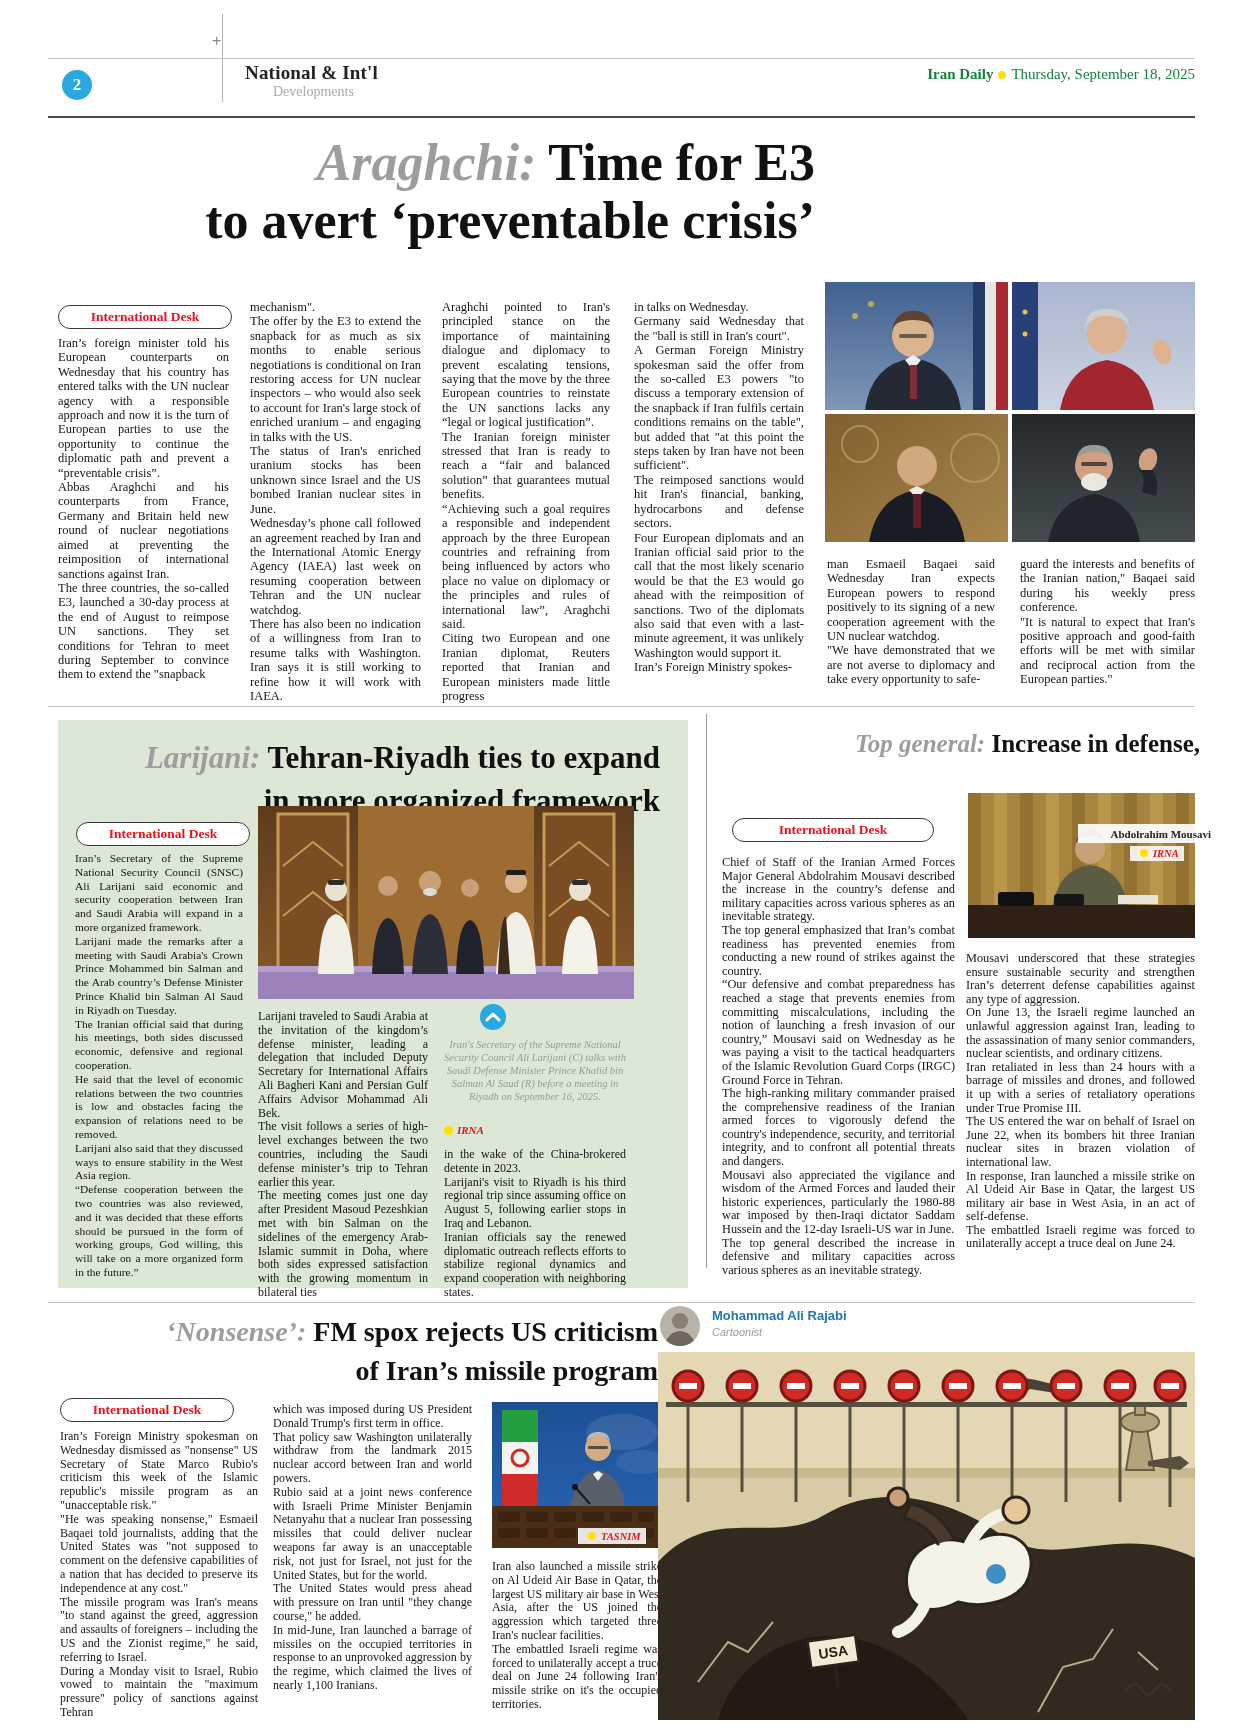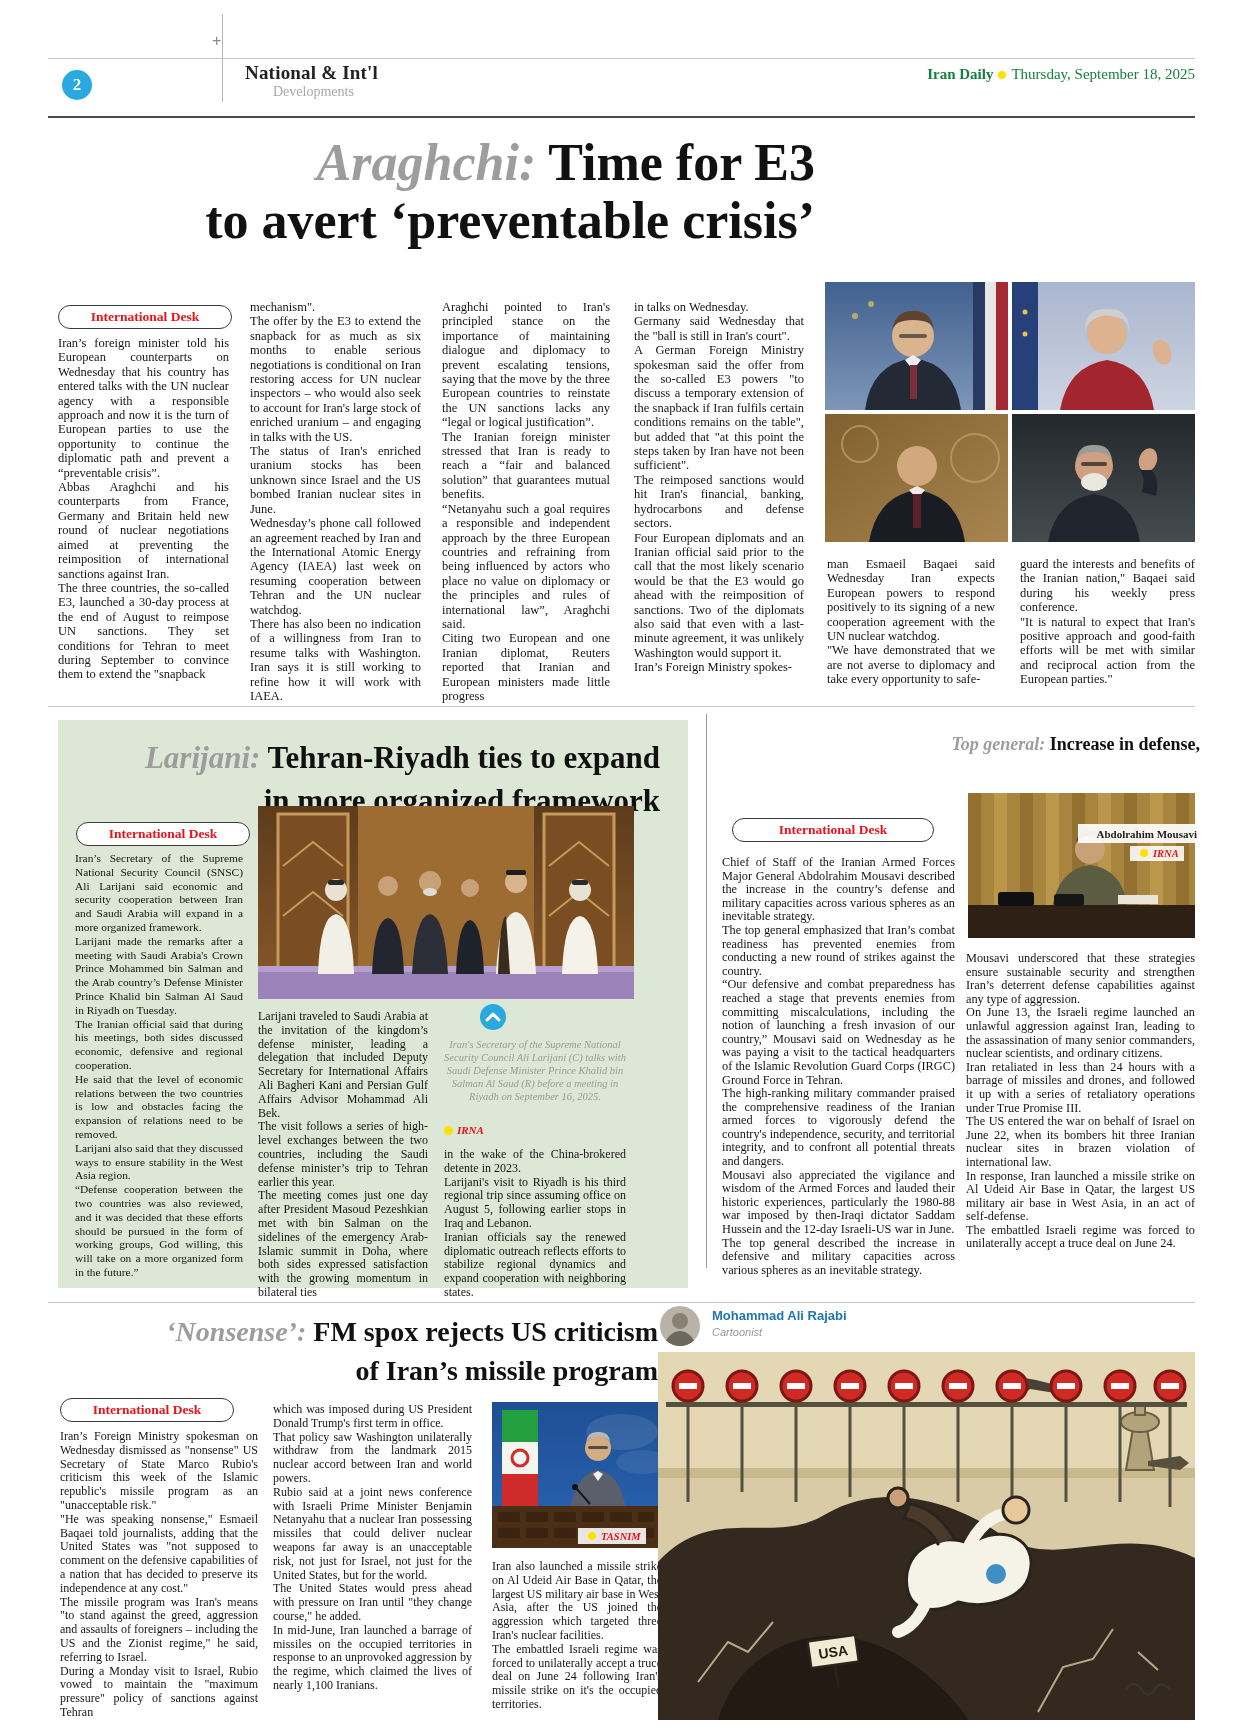--- a/index.html
+++ b/index.html
@@ -35,21 +35,21 @@
   
   .greenpanel{position:absolute;background:#dde7d5;}
   .caption{position:absolute;font:italic 10.5px/13px "Liberation Serif",serif;color:#92a18c;text-align:center;}
   .credit{position:absolute;font:bold italic 11px "Liberation Serif",serif;color:#e8131b;white-space:nowrap;}
   .credit .dot{width:9px;height:9px;margin:0 4px 1px 0;}
   .photo{position:absolute;overflow:hidden;background:#888;}
   .photo svg{display:block;}
   .chip{position:absolute;background:rgba(255,255,255,.88);display:flex;align-items:center;
         font:bold italic 10.5px "Liberation Serif",serif;color:#e8131b;padding:0 5px;white-space:nowrap;}
   .nameband{position:absolute;background:rgba(255,255,255,.92);display:flex;align-items:center;justify-content:flex-end;
-        font:bold 11px "Liberation Serif",serif;color:#222;padding:0 2px;white-space:nowrap;}
+        font:bold 11px "Liberation Serif",serif;color:#222;padding:0 16px;white-space:nowrap;}
   .chev{position:absolute;width:26px;height:26px;border-radius:50%;background:#29a9e0;display:flex;
         align-items:center;justify-content:center;}
   .cartoonist-name{position:absolute;font:bold 13px "Liberation Sans",sans-serif;color:#2176ae;white-space:nowrap;}
   .cartoonist-role{position:absolute;font:italic 11px "Liberation Sans",sans-serif;color:#9a9a9a;}
 </style>
 </head>
 <body>
 
 <div class="page">
 
@@ -82,21 +82,21 @@
   <div class="col" style="left:250px;top:300px;width:171px;">
       <p>mechanism".</p>
       <p>The offer by the E3 to extend the snapback for as much as six months to enable serious negotiations is conditional on Iran restoring access for UN nuclear inspectors – who would also seek to account for Iran's large stock of enriched uranium – and engaging in talks with the US.</p>
       <p>The status of Iran's enriched uranium stocks has been unknown since Israel and the US bombed Iranian nuclear sites in June.</p>
       <p>Wednesday’s phone call followed an agreement reached by Iran and the International Atomic Energy Agency (IAEA) last week on resuming cooperation between Tehran and the UN nuclear watchdog.</p>
       <p>There has also been no indication of a willingness from Iran to resume talks with Washington. Iran says it is still working to refine how it will work with IAEA.</p>
     </div>
   <div class="col" style="left:442px;top:300px;width:168px;">
       <p>Araghchi pointed to Iran's principled stance on the importance of maintaining dialogue and diplomacy to prevent escalating tensions, saying that the move by the three European countries to reinstate the UN sanctions lacks any “legal or logical justification”.</p>
       <p>The Iranian foreign minister stressed that Iran is ready to reach a “fair and balanced solution” that guarantees mutual benefits.</p>
-      <p>“Netanyahu such a goal requires a responsible and independent approach by the three European countries and refraining from being influenced by actors who place no value on diplomacy or the principles and rules of international law”, Araghchi said.</p>
+      <p>“Achieving such a goal requires a responsible and independent approach by the three European countries and refraining from being influenced by actors who place no value on diplomacy or the principles and rules of international law”, Araghchi said.</p>
       <p>Citing two European and one Iranian diplomat, Reuters reported that Iranian and European ministers made little progress</p>
     </div>
   <div class="col" style="left:634px;top:300px;width:170px;">
       <p>in talks on Wednesday.</p>
       <p>Germany said Wednesday that the "ball is still in Iran's court".</p>
       <p>A German Foreign Ministry spokesman said the offer from the so-called E3 powers "to discuss a temporary extension of the snapback if Iran fulfils certain conditions remains on the table", but added that "at this point the steps taken by Iran have not been sufficient".</p>
       <p>The reimposed sanctions would hit Iran's financial, banking, hydrocarbons and defense sectors.</p>
       <p>Four European diplomats and an Iranian official said prior to the call that the most likely scenario would be that the E3 would go ahead with the reimposition of sanctions. Two of the diplomats also said that even with a last-minute agreement, it was unlikely Washington would support it.</p>
       <p>Iran’s Foreign Ministry spokes-</p>
     </div>
@@ -262,21 +262,21 @@
     <span class="dot"></span><span>IRNA</span>
   </div>
   <div class="col sz12" style="left:444px;top:1148px;width:182px;">
       <p>in the wake of the China-brokered detente in 2023.</p>
       <p>Larijani's visit to Riyadh is his third regional trip since assuming office on August 5, following earlier stops in Iraq and Lebanon.</p>
       <p>Iranian officials say the renewed diplomatic outreach reflects efforts to stabilize regional dynamics and expand cooperation with neighboring states.</p>
     </div>
 
   <div class="vrule" style="left:706px;top:714px;height:554px;"></div>
 
-  <div class="headline" style="left:730px;top:726px;width:470px;font-size:18px;line-height:36px;">
+  <div class="headline" style="left:730px;top:726px;width:470px;font-size:25px;line-height:36px;">
     <span class="kicker">Top general:</span>
     <span>Increase in defense,</span><br>
   </div>
 
   <div class="pill" style="left:732px;top:818px;width:200px;height:22px;">
     <span>International Desk</span>
   </div>
 
   <div class="photo" style="left:968px;top:793px;width:227px;height:145px;">
     <svg viewBox="0 0 227 145" width="227" height="145">

